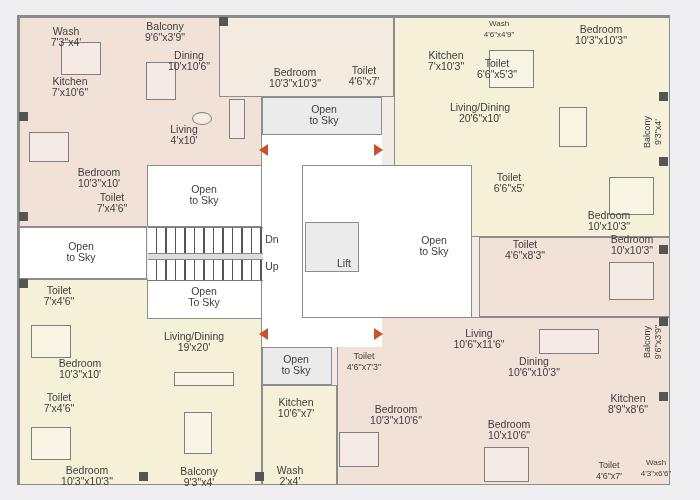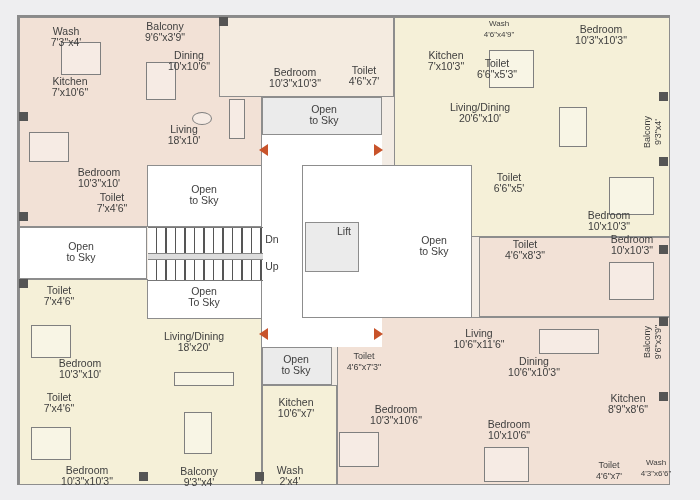--- a/index.html
+++ b/index.html
@@ -83,46 +83,46 @@
   <div class="pillar" style="left:640px;top:228px;"></div>
   <div class="pillar" style="left:640px;top:300px;"></div>
   <div class="pillar" style="left:640px;top:375px;"></div>
   <div class="pillar" style="left:120px;top:455px;"></div>
   <div class="pillar" style="left:236px;top:455px;"></div>
 
   <div class="label" style="left:47px;top:20px;"><span class="n">Wash</span><span class="d">7'3"x4'</span></div>
   <div class="label" style="left:146px;top:15px;"><span class="n">Balcony</span><span class="d">9'6"x3'9"</span></div>
   <div class="label" style="left:170px;top:44px;"><span class="n">Dining</span><span class="d">10'x10'6"</span></div>
   <div class="label" style="left:51px;top:70px;"><span class="n">Kitchen</span><span class="d">7'x10'6"</span></div>
-  <div class="label" style="left:165px;top:118px;"><span class="n">Living</span><span class="d">18'x10'</span></div>
+  <div class="label" style="left:165px;top:118px;"><span class="n">Living</span><span class="d">4'x10'</span></div>
   <div class="label" style="left:276px;top:61px;"><span class="n">Bedroom</span><span class="d">10'3"x10'3"</span></div>
   <div class="label" style="left:345px;top:59px;"><span class="n">Toilet</span><span class="d">4'6"x7'</span></div>
   <div class="label" style="left:305px;top:98px;"><span class="n">Open</span><span class="d">to Sky</span></div>
   <div class="label" style="left:427px;top:44px;"><span class="n">Kitchen</span><span class="d">7'x10'3"</span></div>
   <div class="label" style="left:480px;top:12px;font-size:8px;"><span class="n">Wash</span><span class="d">4'6"x4'9"</span></div>
   <div class="label" style="left:478px;top:52px;"><span class="n">Toilet</span><span class="d">6'6"x5'3"</span></div>
   <div class="label" style="left:582px;top:18px;"><span class="n">Bedroom</span><span class="d">10'3"x10'3"</span></div>
   <div class="label" style="left:461px;top:96px;"><span class="n">Living/Dining</span><span class="d">20'6"x10'</span></div>
   <div class="label" style="left:634px;top:115px;transform:translate(-50%,-50%) rotate(-90deg);font-size:9px;"><span class="n">Balcony</span><span class="d">9'3"x4'</span></div>
   <div class="label" style="left:80px;top:161px;"><span class="n">Bedroom</span><span class="d">10'3"x10'</span></div>
   <div class="label" style="left:93px;top:186px;"><span class="n">Toilet</span><span class="d">7'x4'6"</span></div>
   <div class="label" style="left:185px;top:178px;"><span class="n">Open</span><span class="d">to Sky</span></div>
   <div class="label" style="left:62px;top:235px;"><span class="n">Open</span><span class="d">to Sky</span></div>
   <div class="label" style="left:253px;top:222px;"><span class="n">Dn</span></div>
   <div class="label" style="left:253px;top:249px;"><span class="n">Up</span></div>
-  <div class="label" style="left:325px;top:214px;"><span class="n">Lift</span></div>
+  <div class="label" style="left:325px;top:246px;"><span class="n">Lift</span></div>
   <div class="label" style="left:415px;top:229px;"><span class="n">Open</span><span class="d">to Sky</span></div>
   <div class="label" style="left:490px;top:166px;"><span class="n">Toilet</span><span class="d">6'6"x5'</span></div>
   <div class="label" style="left:590px;top:204px;"><span class="n">Bedroom</span><span class="d">10'x10'3"</span></div>
   <div class="label" style="left:506px;top:233px;"><span class="n">Toilet</span><span class="d">4'6"x8'3"</span></div>
   <div class="label" style="left:613px;top:228px;"><span class="n">Bedroom</span><span class="d">10'x10'3"</span></div>
   <div class="label" style="left:40px;top:279px;"><span class="n">Toilet</span><span class="d">7'x4'6"</span></div>
   <div class="label" style="left:185px;top:280px;"><span class="n">Open</span><span class="d">To Sky</span></div>
   <div class="label" style="left:61px;top:352px;"><span class="n">Bedroom</span><span class="d">10'3"x10'</span></div>
-  <div class="label" style="left:175px;top:325px;"><span class="n">Living/Dining</span><span class="d">18'x20'</span></div>
+  <div class="label" style="left:175px;top:325px;"><span class="n">Living/Dining</span><span class="d">19'x20'</span></div>
   <div class="label" style="left:40px;top:386px;"><span class="n">Toilet</span><span class="d">7'x4'6"</span></div>
   <div class="label" style="left:68px;top:459px;"><span class="n">Bedroom</span><span class="d">10'3"x10'3"</span></div>
   <div class="label" style="left:180px;top:460px;"><span class="n">Balcony</span><span class="d">9'3"x4'</span></div>
   <div class="label" style="left:277px;top:348px;"><span class="n">Open</span><span class="d">to Sky</span></div>
   <div class="label" style="left:277px;top:391px;"><span class="n">Kitchen</span><span class="d">10'6"x7'</span></div>
   <div class="label" style="left:271px;top:459px;"><span class="n">Wash</span><span class="d">2'x4'</span></div>
   <div class="label" style="left:345px;top:345px;font-size:9px;"><span class="n">Toilet</span><span class="d">4'6"x7'3"</span></div>
   <div class="label" style="left:377px;top:398px;"><span class="n">Bedroom</span><span class="d">10'3"x10'6"</span></div>
   <div class="label" style="left:460px;top:322px;"><span class="n">Living</span><span class="d">10'6"x11'6"</span></div>
   <div class="label" style="left:515px;top:350px;"><span class="n">Dining</span><span class="d">10'6"x10'3"</span></div>

